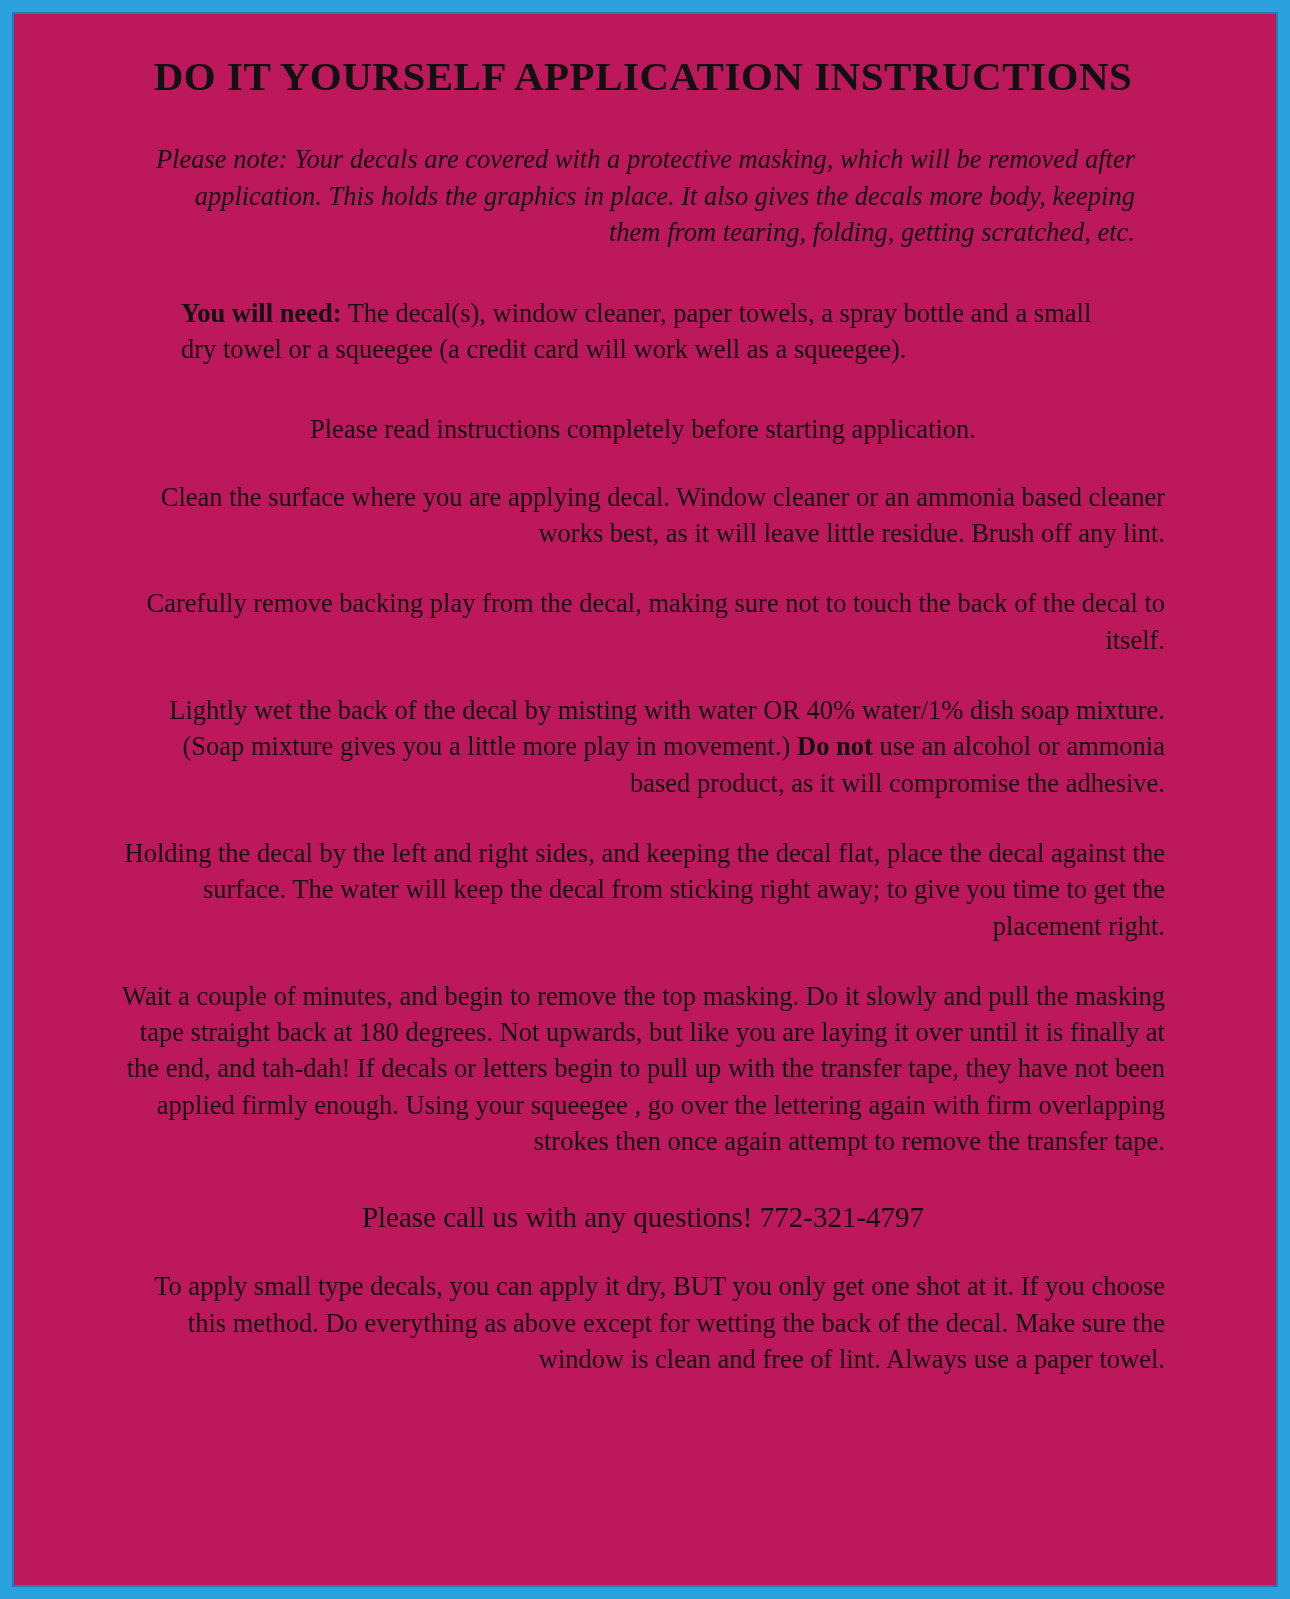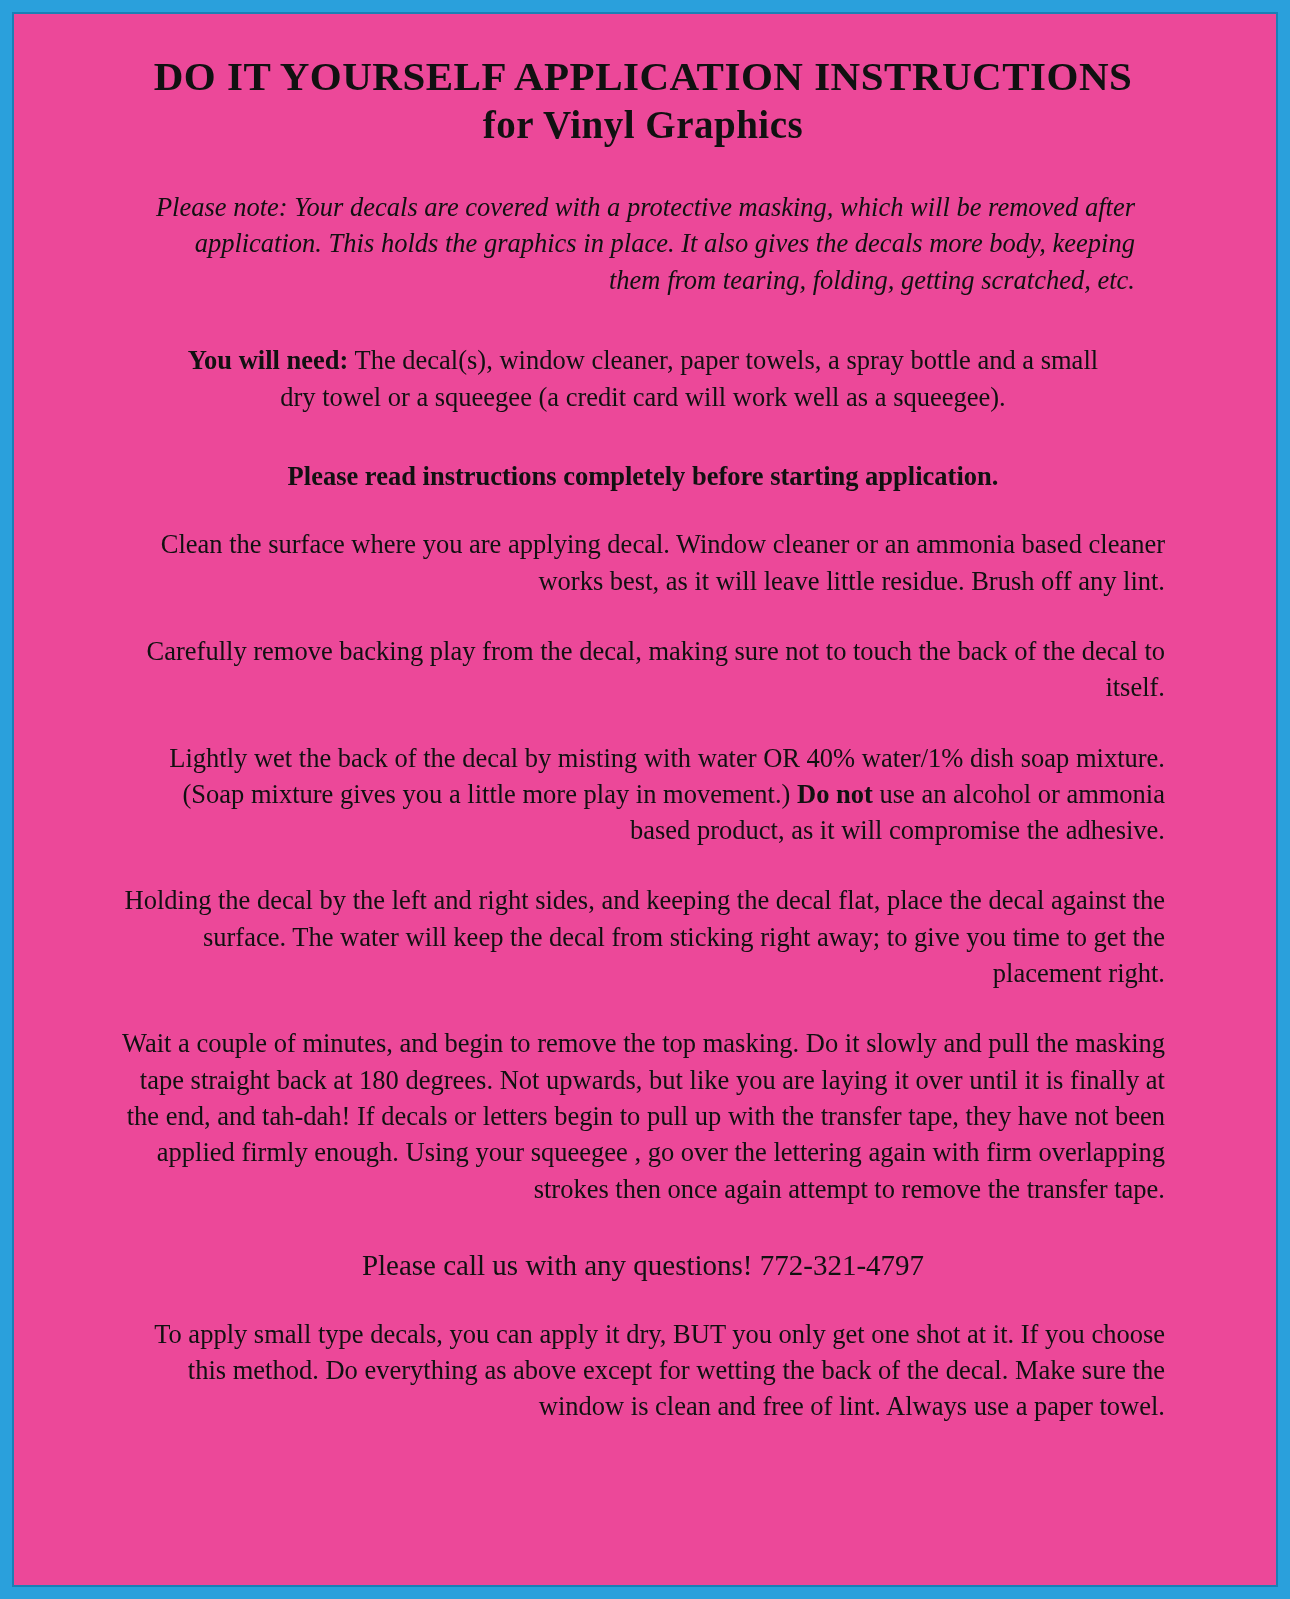--- a/index.html
+++ b/index.html
@@ -5,21 +5,21 @@
   html, body {
     margin: 0;
     padding: 0;
     background: #ffffff;
   }
   .page {
     position: relative;
     width: 1290px;
     height: 1599px;
     box-sizing: border-box;
-    background: #ec4899;
+    background: #be185d;
     border: 13px solid #2aa0dc;
     outline: 2px solid #1b7fb5;
     outline-offset: -14px;
     font-family: "Liberation Serif", "DejaVu Serif", serif;
     color: #111111;
     overflow: hidden;
   }
   .content {
     box-sizing: border-box;
     padding: 38px 112px 20px 108px;
@@ -37,29 +37,29 @@
     font-size: 39px;
   }
   .note {
     font-style: italic;
     text-align: right;
     font-size: 26.5px;
     line-height: 1.38;
     margin: 40px 30px 0 30px;
   }
   .need {
-    text-align: center;
+    text-align: left;
     font-size: 26.5px;
     line-height: 1.38;
     margin: 44px 60px 0 60px;
   }
   .need b { font-weight: bold; }
   .read-note {
     text-align: center;
-    font-weight: bold;
+    font-weight: normal;
     font-size: 26.5px;
     margin: 46px 0 0 0;
   }
   .para {
     font-size: 26.5px;
     line-height: 1.37;
     margin: 34px 0 0 0;
     text-align: right;
   }
   .para b { font-weight: bold; }
@@ -71,21 +71,20 @@
   }
 </style>
 </head>
 <body>
 
 <div class="page">
   <div class="content">
 
     <h1 class="title">
       <span>DO IT YOURSELF APPLICATION INSTRUCTIONS</span>
-      <span class="line2">for Vinyl Graphics</span>
     </h1>
 
     <p class="note">Please note: Your decals are covered with a protective masking, which will be removed after application. This holds the graphics in place. It also gives the decals more body, keeping them from tearing, folding, getting scratched, etc.</p>
 
     <p class="need">
       <b>You will need:</b><span> The decal(s), window cleaner, paper towels, a spray bottle and a small dry towel or a squeegee (a credit card will work well as a squeegee).</span>
     </p>
 
     <p class="read-note">Please read instructions completely before starting application.</p>
 

